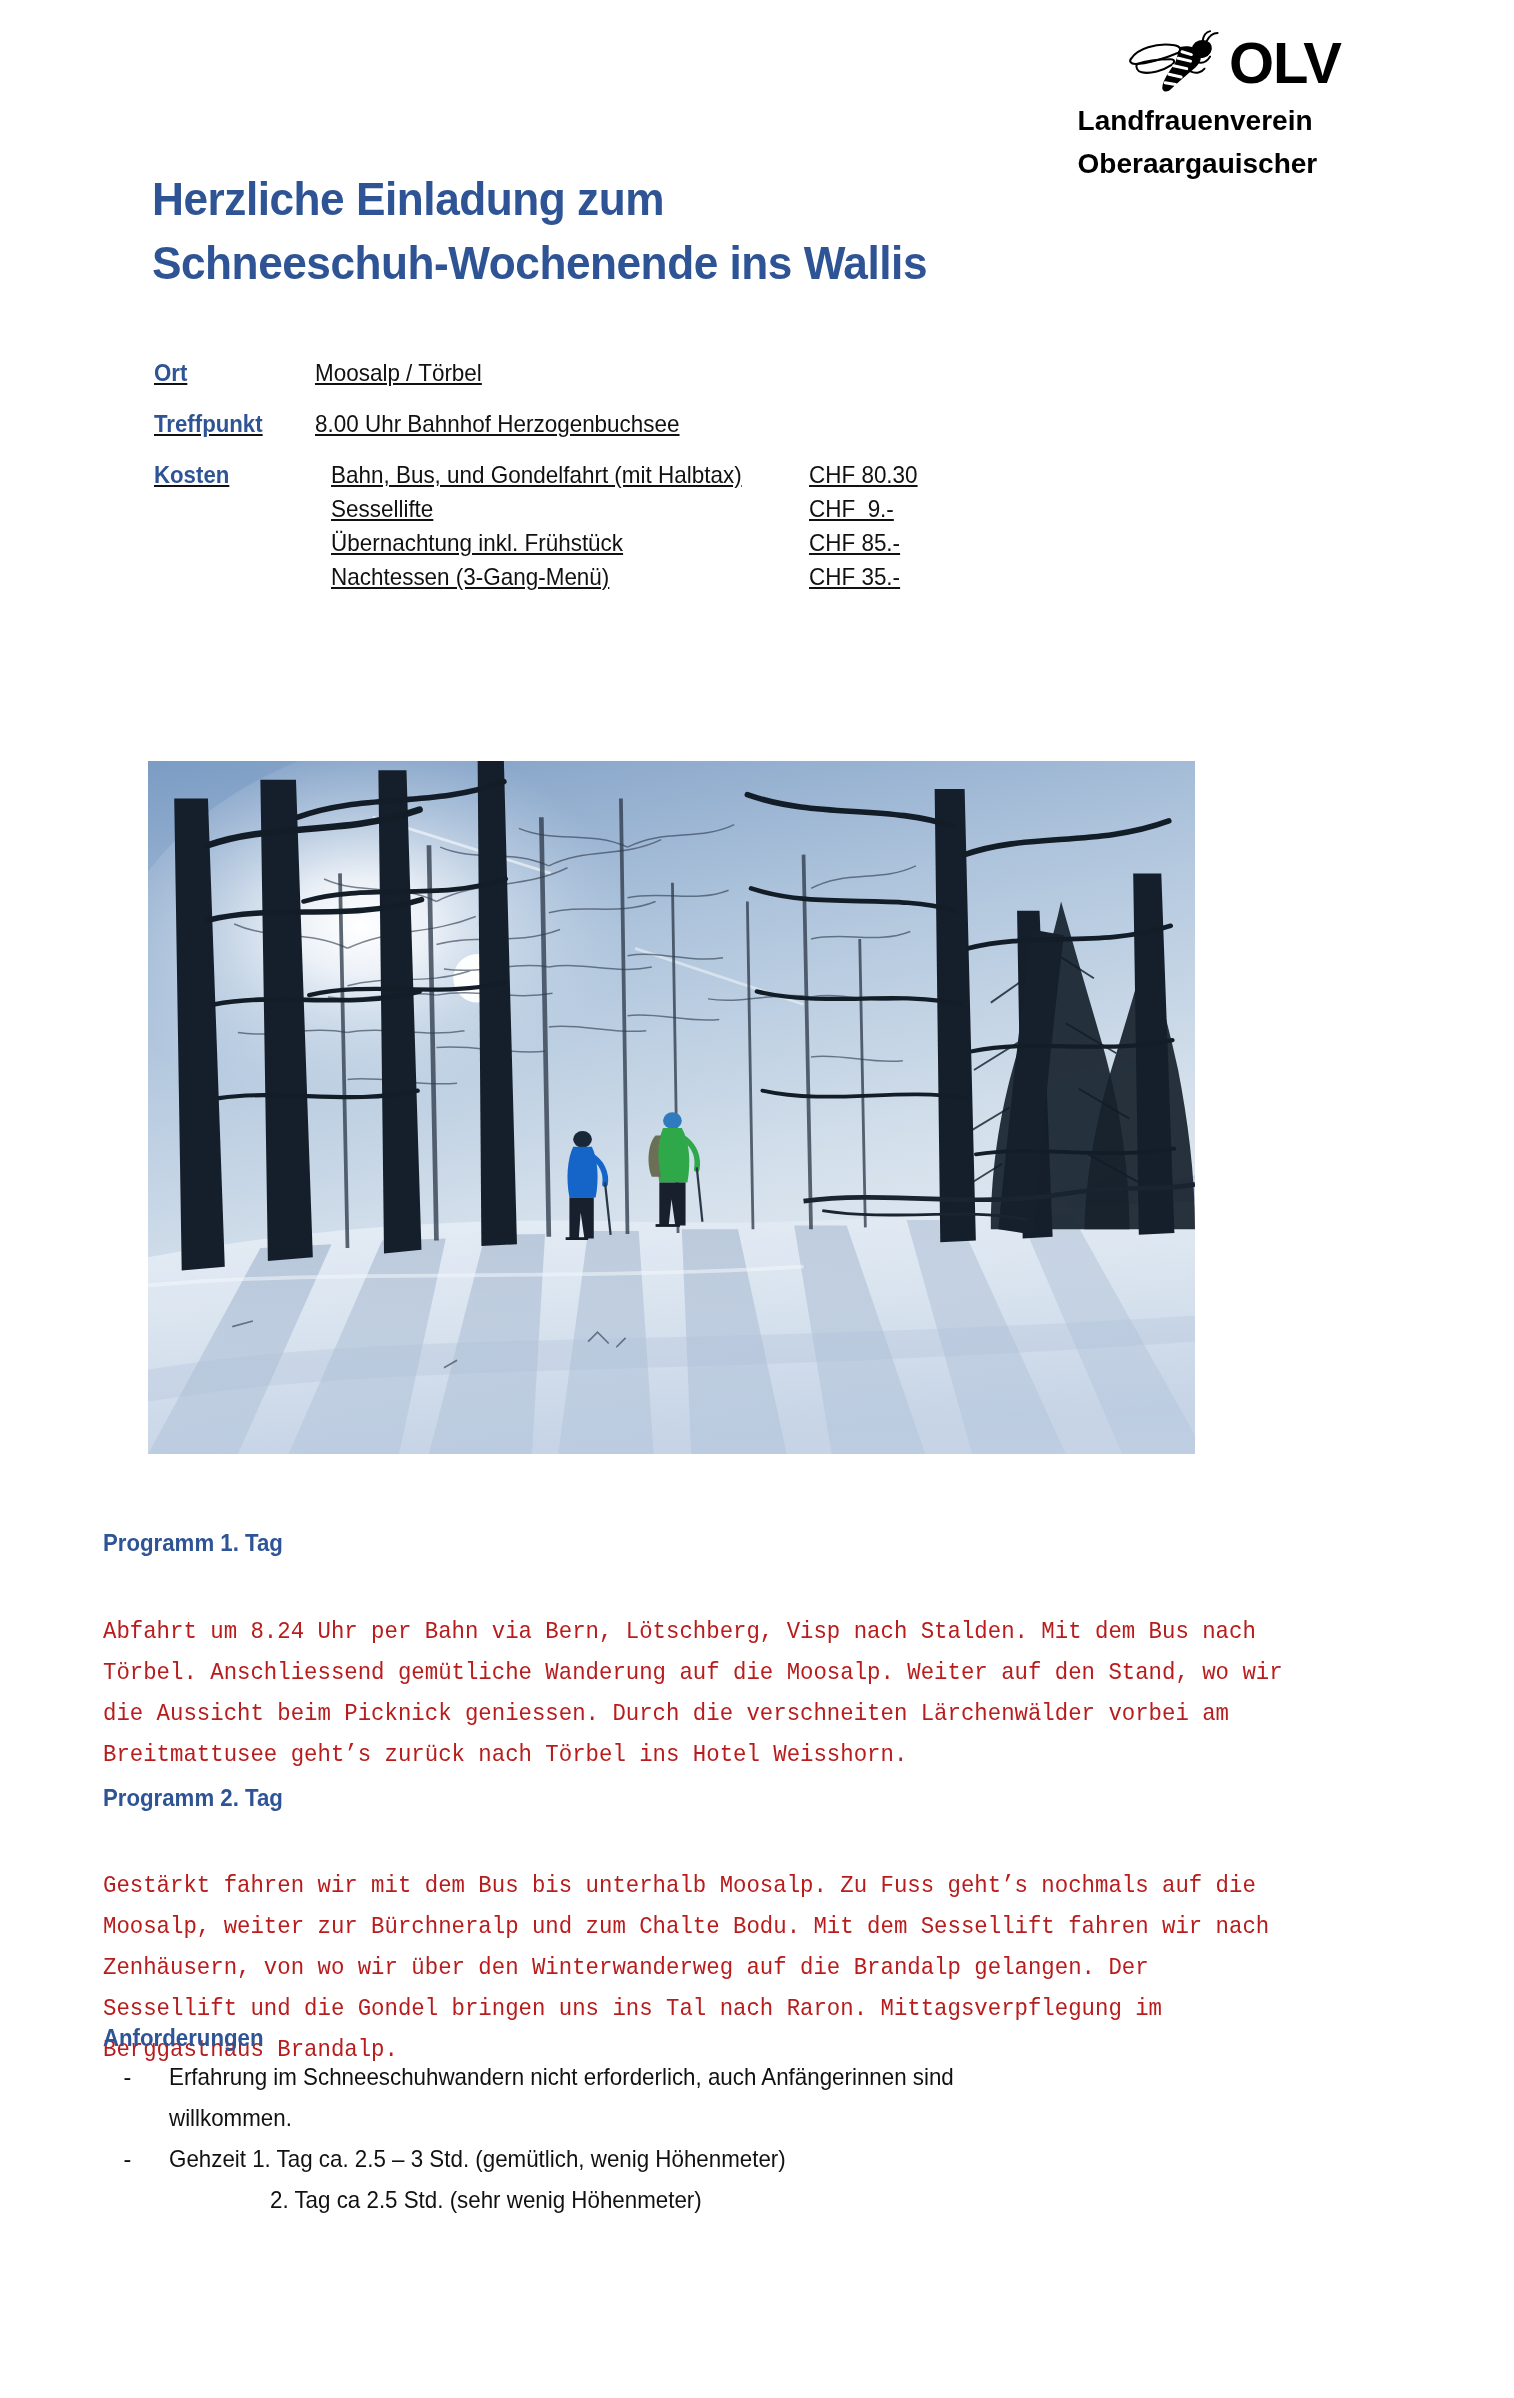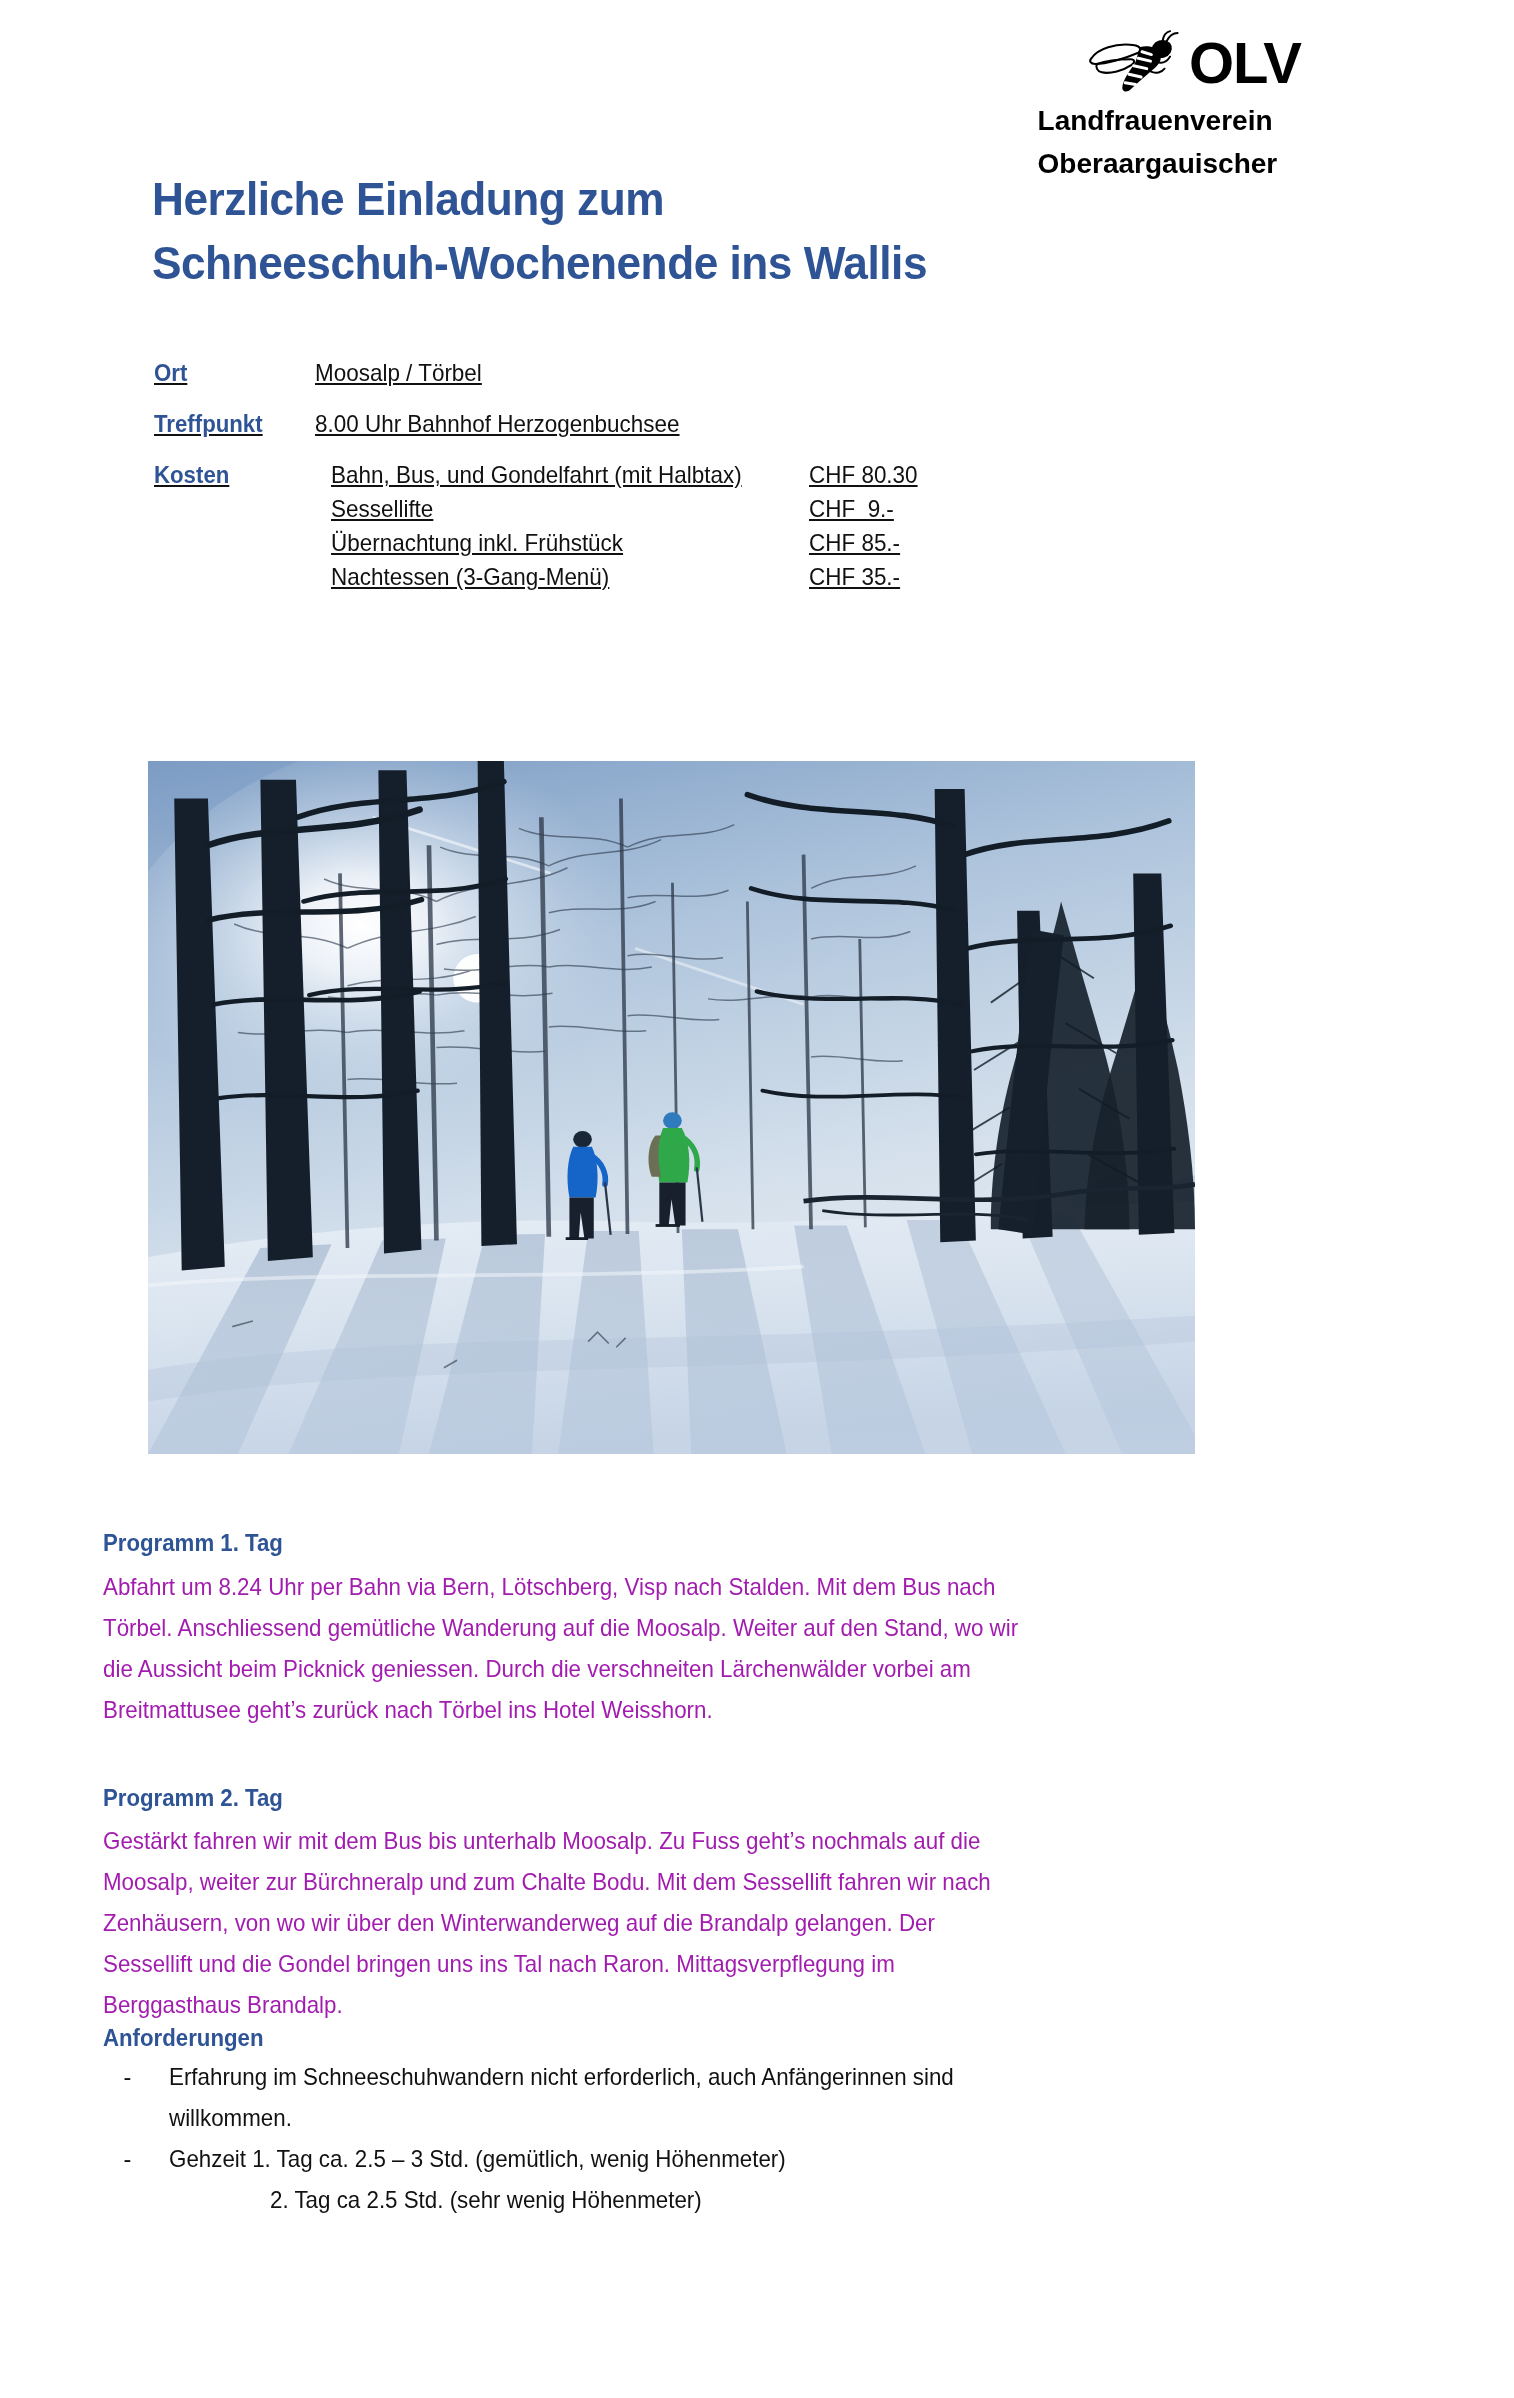--- a/index.html
+++ b/index.html
@@ -18,21 +18,21 @@
 
   .page {
     position: absolute;
     inset: 0;
     background: #ffffff;
   }
 
   
   .logo-block {
     position: absolute;
-    left: 1017px;
+    left: 1057px;
     top: 26px;
     width: 431px;
     text-align: left;
   }
   .logo-top-row {
     display: flex;
     align-items: center;
     justify-content: flex-start;
     height: 73px;
     padding-left: 67px;
@@ -159,25 +159,26 @@
     font-weight: bold;
     font-size: 23.4px;
     line-height: 32px;
     color: #2F5496;
     transform: scaleX(0.95);
     transform-origin: left top;
     white-space: nowrap;
   }
   .para {
     position: absolute;
-    font-family: Liberation Sans, sans-serif;
+    font-family: Liberation Mono, monospace;
     font-size: 23.4px;
     line-height: 41px;
-    color: #a21caf;
+    color: #b91c1c;
     width: 1152px;
+    margin-top: 45px;
   }
   .para .ln {
     display: block;
     white-space: nowrap;
     transform: scaleX(0.955);
     transform-origin: left top;
   }
 
   .bullets {
     position: absolute;

